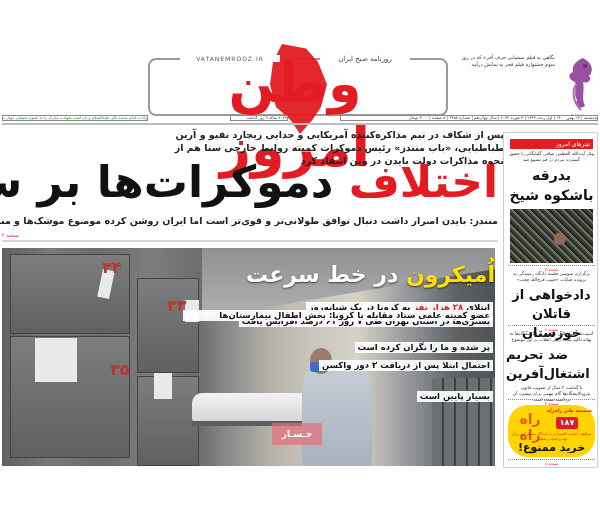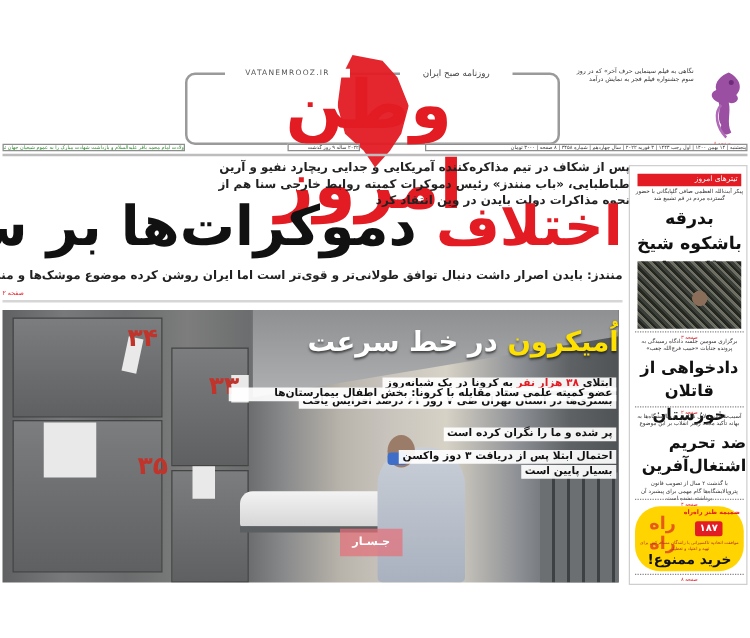--- a/index.html
+++ b/index.html
@@ -44,57 +44,57 @@
   #main-headline .red { color: #e31b23; }
   #main-subline { left: 2px; top: 214px; width: 496px; font-size: 9.5px; line-height: 14px; font-weight: bold; color: #222; white-space: nowrap; }
   #main-page { left: 2px; top: 232px; font-size: 5px; color: #e31b23; }
   #rule-mid { left: 2px; top: 240px; width: 496px; height: 2px; background: #d6d6d6; }
 
   
   #photo { left: 2px; top: 248px; width: 493px; height: 218px; overflow: hidden;
     background:
       linear-gradient(90deg, #5f6163 0%, #77797b 10%, #6a6c6d 20%, #7c7d7c 30%, #6c6d6e 40%, #8a8b8c 46%, #b9b4ab 55%, #c7c3bc 62%, #d7d2c6 72%, #8b8e93 84%, #5e6264 92%, #4f5355 100%); }
   .locker { background: linear-gradient(180deg, #7b7d7f, #5f6062); border: 1px solid #444; }
-  .locker-num { color: #c0342c; font-weight: bold; font-size: 20px; }
+  .locker-num { color: #c0342c; font-weight: bold; font-size: 16px; }
   .label-card { background: #e9e9e9; }
   #ceiling { left: 200px; top: 0; width: 293px; height: 70px; background: linear-gradient(180deg, #8e9092, #b0b1b2); clip-path: polygon(0 0, 100% 0, 100% 30%, 0 100%); }
   #worker { left: 300px; top: 110px; width: 70px; height: 108px; background: linear-gradient(180deg, #c9cfd7, #a9b1bf); border-radius: 30px 30px 4px 4px; }
   #worker-head { left: 308px; top: 100px; width: 22px; height: 26px; border-radius: 50%; background: #9b7c68; }
   #worker-mask { left: 308px; top: 114px; width: 16px; height: 10px; background: #3f6ec9; border-radius: 3px; }
   #stretcher { left: 190px; top: 145px; width: 120px; height: 28px; background: linear-gradient(180deg, #f3f3f3, #d6d6d6); border-radius: 10px 10px 2px 2px; }
   #stretcher-frame { left: 190px; top: 173px; width: 120px; height: 5px; background: #5c5f61; }
   #right-lockers { left: 430px; top: 130px; width: 63px; height: 88px; background: repeating-linear-gradient(90deg, #6c6f71 0 10px, #3e4143 10px 12px); }
   #watermark { left: 270px; top: 175px; width: 50px; height: 22px; background: rgba(230,110,120,.7); color: #fff; font-size: 9px; font-weight: bold; text-align: center; line-height: 22px; }
 
   #omicron-title { left: 250px; top: 260px; width: 245px; font-size: 22px; font-weight: bold; line-height: 30px; color: #fff; text-shadow: 0 1px 2px rgba(0,0,0,.6); white-space: nowrap; }
   #omicron-title .yel { color: #ffe100; }
   .omicron-line { right: 107px; background: rgba(255,255,255,.92); color: #111; font-size: 8.5px; font-weight: bold; line-height: 11px; padding: 0 3px; white-space: nowrap; }
   .omicron-line .red { color: #e31b23; }
   #omi-1 { top: 302px; }
   #omi-2 { top: 316px; margin-left: 41px; }
   #omi-3 { top: 310px; padding-left: 36px; }
   #omi-4 { top: 342px; }
   #omi-5 { top: 360px; }
-  #omi-6 { top: 372px; }
+  #omi-6 { top: 391px; }
 
   
   #sidebar { left: 503px; top: 132px; width: 95px; height: 336px; border: 1px solid #cfcfcf; background: #fff; }
   #sb-tag { left: 6px; top: 6px; width: 83px; height: 10px; background: #e31b23; color: #fff; font-size: 6px; line-height: 10px; padding-right: 3px; }
   #sb-1-kicker { left: 4px; top: 18px; width: 87px; font-size: 4.5px; line-height: 6px; color: #333; text-align: center; }
   #sb-1-title { left: 2px; top: 32px; width: 91px; font-size: 14px; font-weight: bold; line-height: 20px; text-align: center; color: #111; }
   #sb-1-photo { left: 6px; top: 76px; width: 83px; height: 54px; background:
       radial-gradient(circle at 60% 55%, #8a6e5a 0 10%, transparent 11%),
       repeating-linear-gradient(45deg, #3b3f3a 0 2px, #6e6f63 2px 4px, #24261f 4px 6px); }
   .sb-page { left: 4px; width: 87px; font-size: 4px; color: #e31b23; text-align: center; border-top: 1px dotted #888; padding-top: 1px; }
   #sb-1-page { top: 132px; }
   #sb-2-kicker { left: 4px; top: 138px; width: 87px; font-size: 4.5px; line-height: 6px; color: #333; text-align: center; }
   #sb-2-title { left: 2px; top: 152px; width: 91px; font-size: 13px; font-weight: bold; line-height: 19px; text-align: center; color: #111; }
   #sb-2-page { top: 192px; }
   #sb-3-kicker { left: 4px; top: 198px; width: 87px; font-size: 4.5px; line-height: 6px; color: #333; text-align: center; }
-  #sb-3-title { left: 2px; top: 212px; width: 91px; font-size: 13px; font-weight: bold; line-height: 19px; text-align: right; color: #111; }
+  #sb-3-title { left: 2px; top: 212px; width: 91px; font-size: 13px; font-weight: bold; line-height: 19px; text-align: left; color: #111; }
   #sb-3-desc { left: 4px; top: 252px; width: 87px; font-size: 4.5px; line-height: 6px; color: #333; text-align: center; }
   #sb-3-page { top: 266px; }
   #sb-ad { left: 4px; top: 272px; width: 87px; height: 52px; background: #ffd400; border-radius: 20px; }
   #sb-ad-label { left: 36px; top: 2px; width: 48px; font-size: 5px; font-weight: bold; color: #e31b23; }
   #sb-ad-logo { left: 4px; top: 6px; width: 36px; font-size: 14px; font-weight: bold; color: #e85a1a; line-height: 16px; text-align: center; }
   #sb-ad-issue { left: 48px; top: 12px; width: 22px; height: 12px; background: #e31b23; color: #fff; font-size: 8px; font-weight: bold; text-align: center; line-height: 12px; border-radius: 2px; }
   #sb-ad-desc { left: 4px; top: 27px; width: 79px; font-size: 3.5px; line-height: 5px; color: #b3331c; text-align: center; }
   #sb-ad-title { left: 4px; top: 36px; width: 79px; font-size: 11px; font-weight: bold; color: #111; text-align: center; line-height: 14px; }
   #sb-ad-page { top: 326px; }
 </style>

